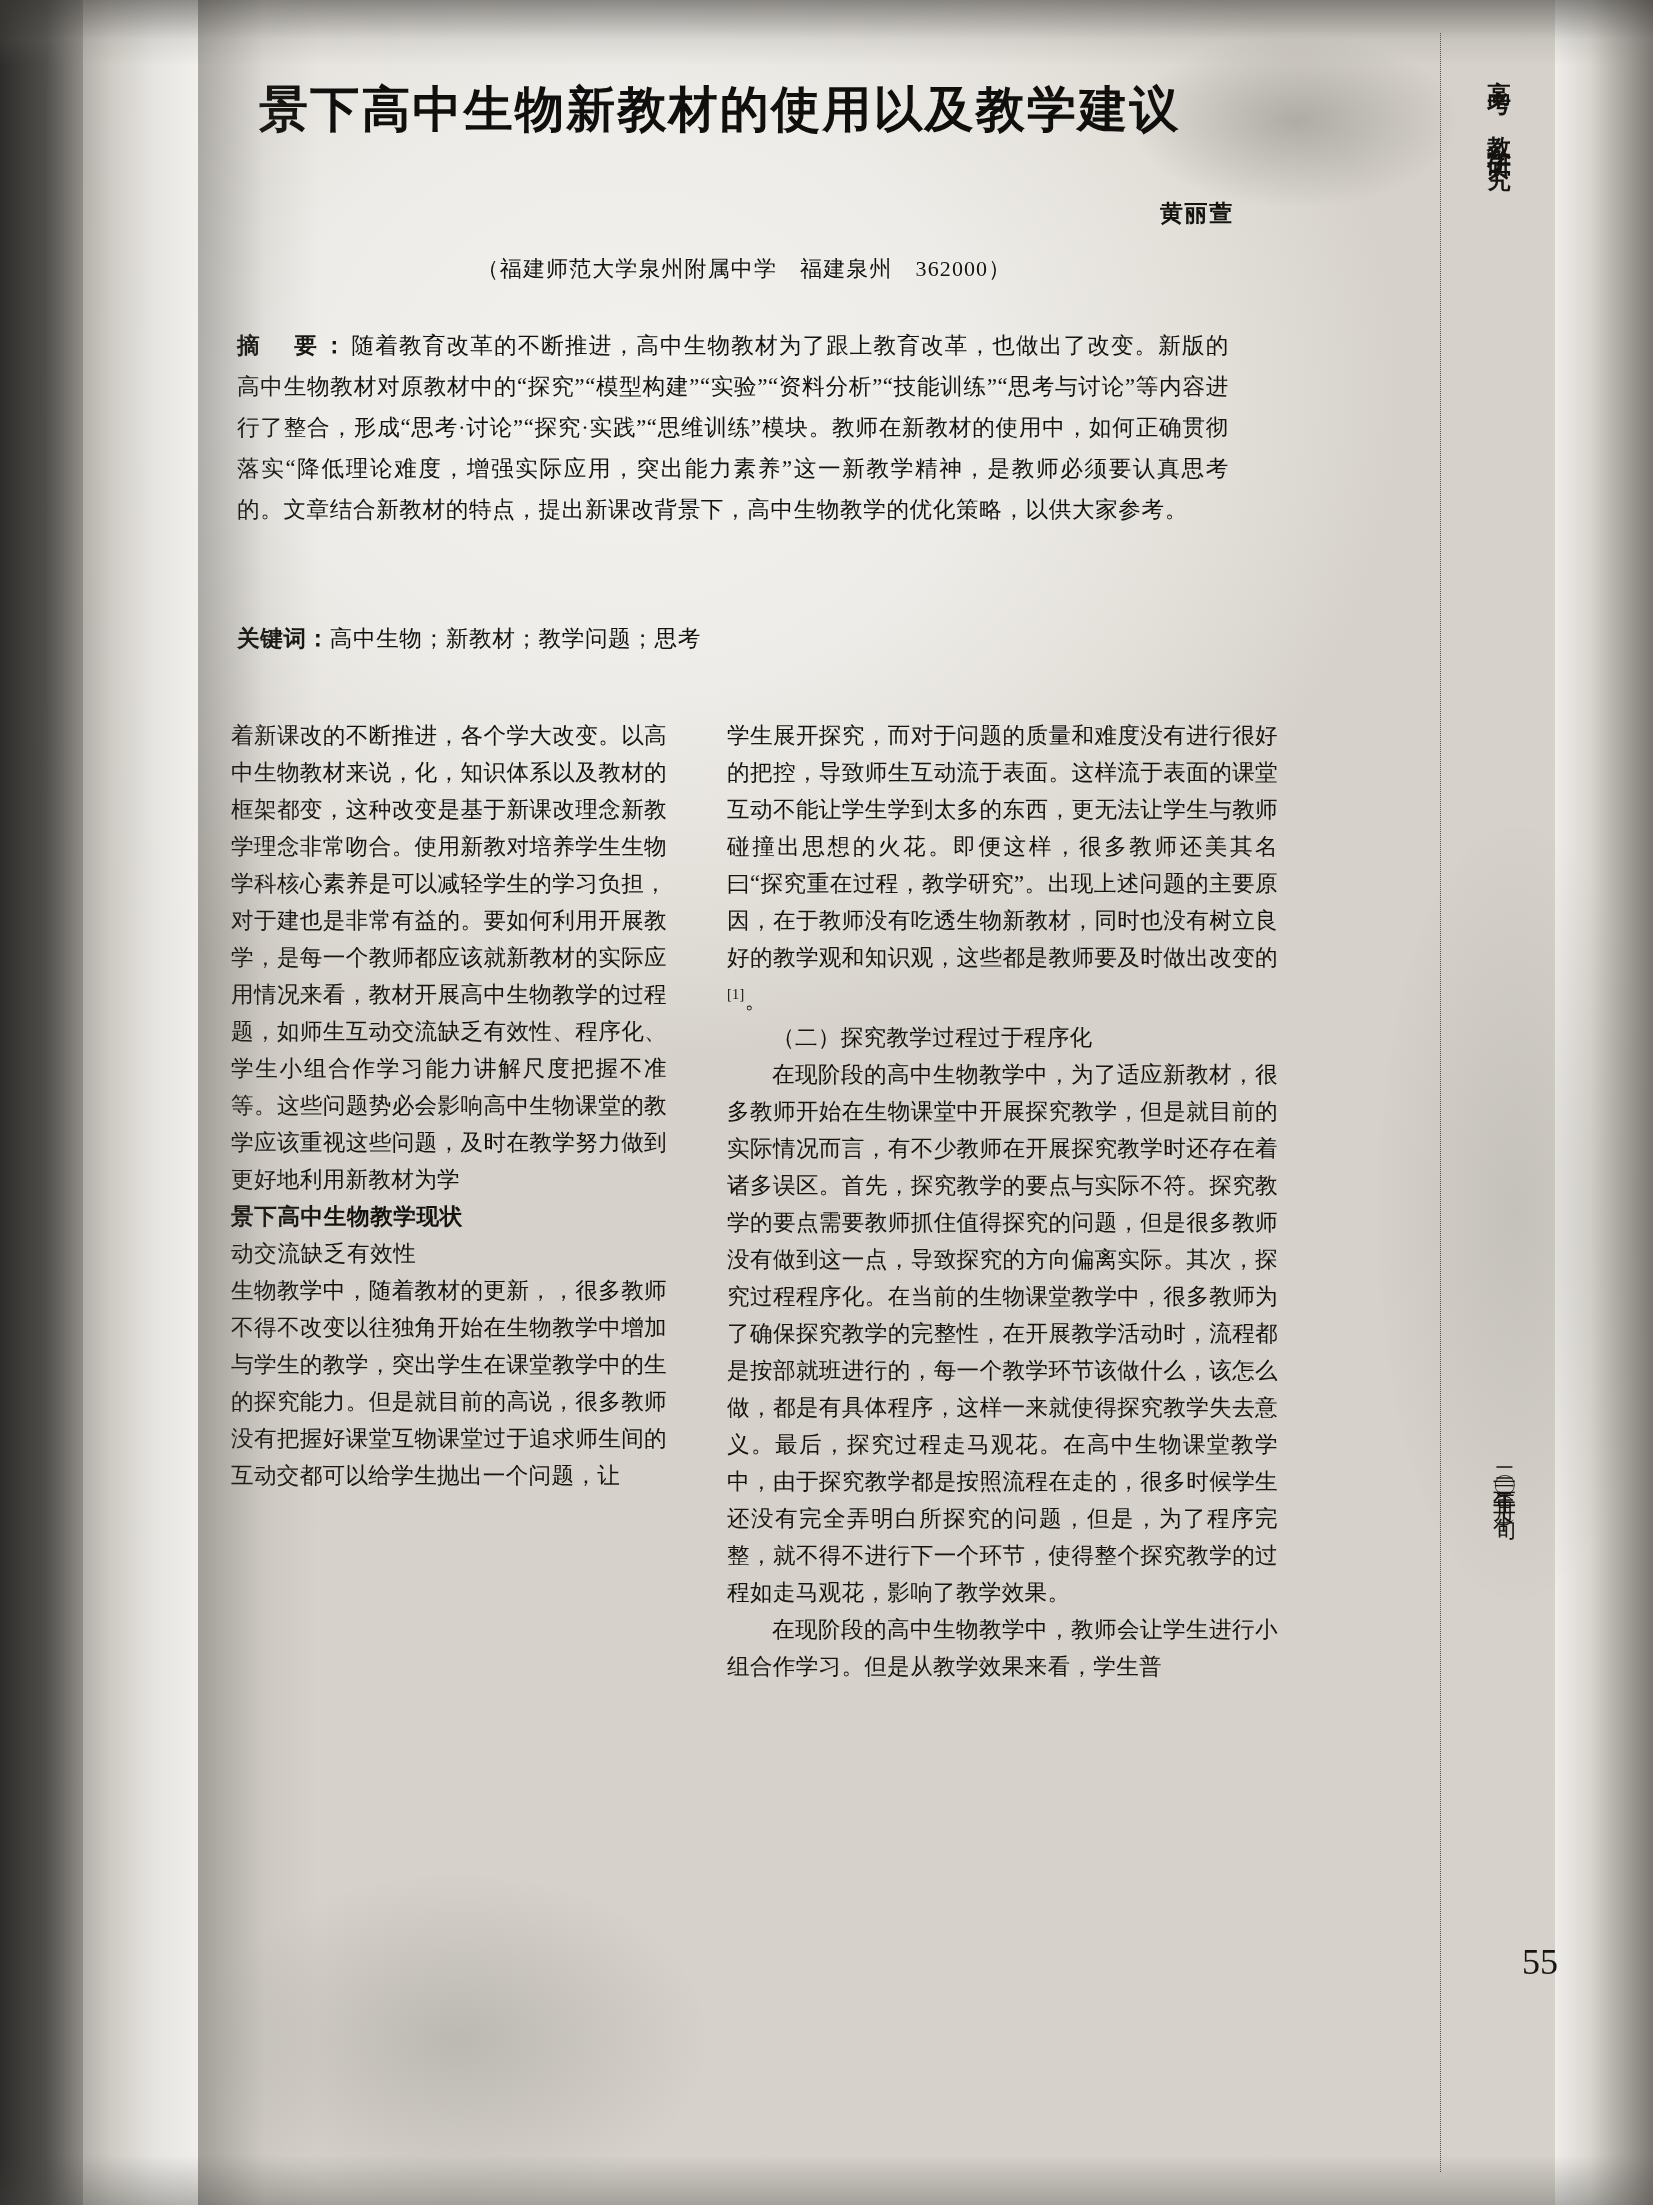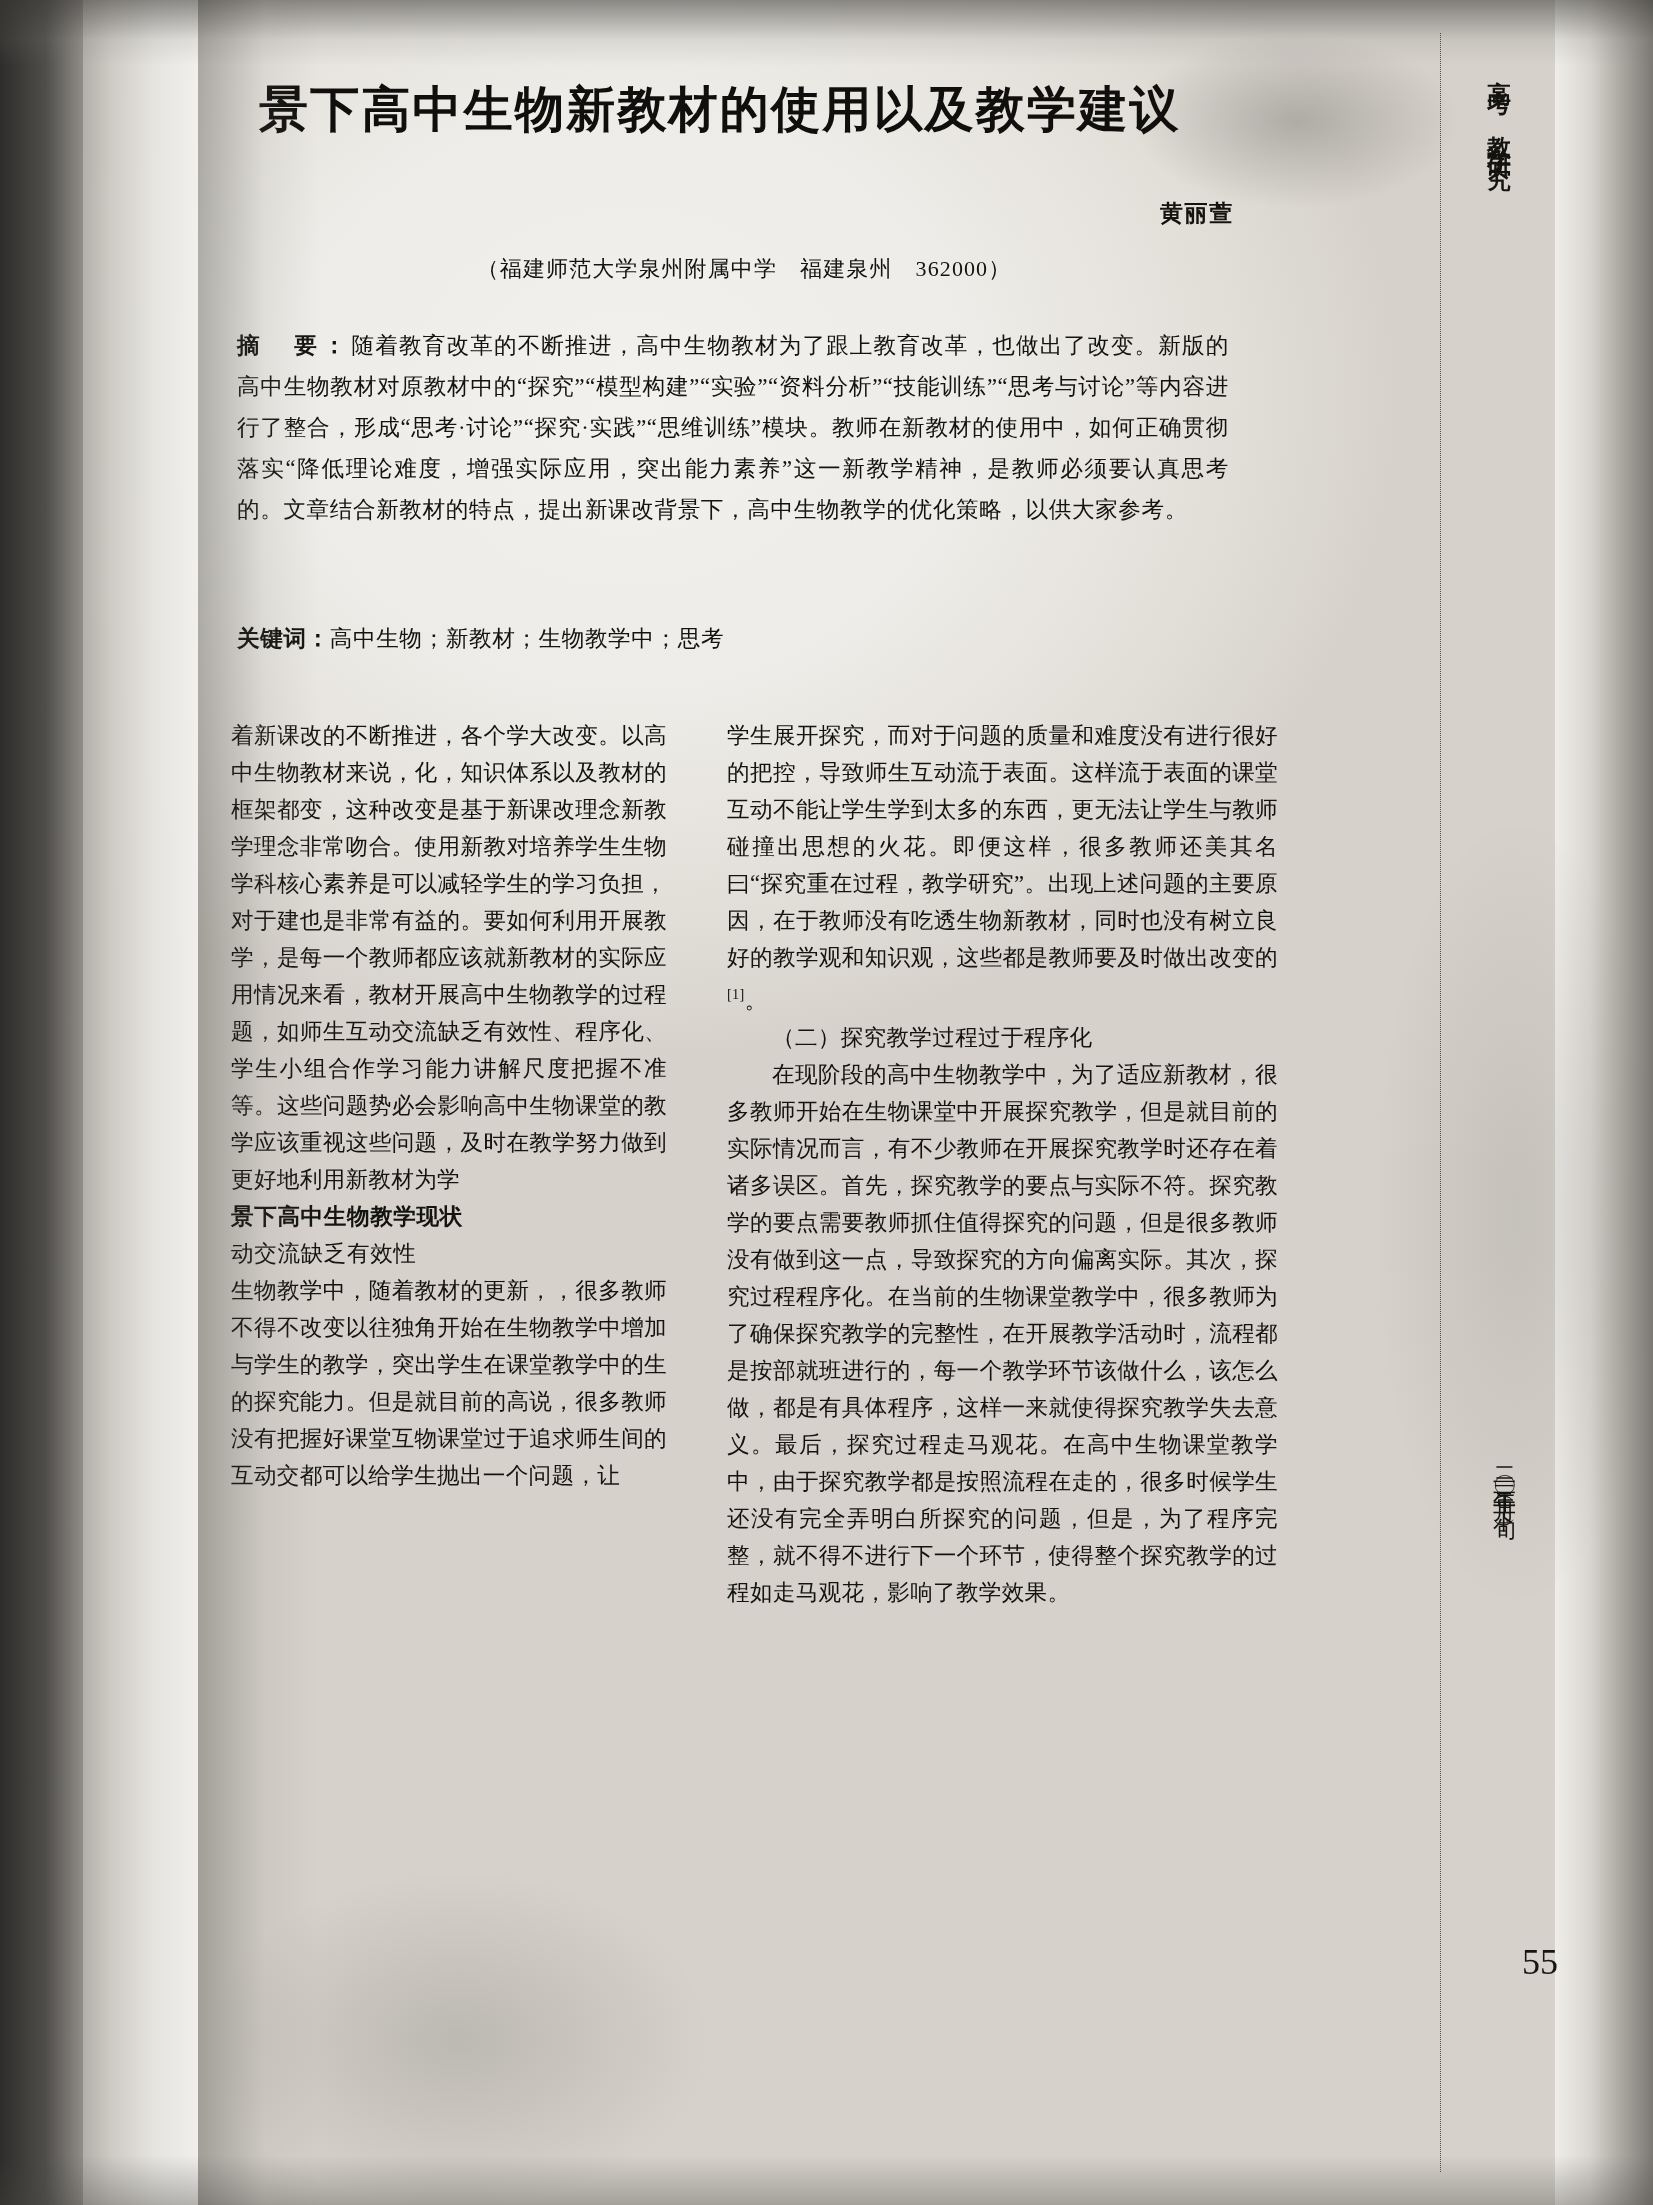--- a/index.html
+++ b/index.html
@@ -203,34 +203,35 @@
 
     <div class="title">景下高中生物新教材的使用以及教学建议</div>
     <div class="author">黄丽萱</div>
     <div class="affil">（福建师范大学泉州附属中学　福建泉州　362000）</div>
 
     <div class="abstract">
       <span class="lbl">摘　要：</span><span>随着教育改革的不断推进，高中生物教材为了跟上教育改革，也做出了改变。新版的高中生物教材对原教材中的“探究”“模型构建”“实验”“资料分析”“技能训练”“思考与讨论”等内容进行了整合，形成“思考·讨论”“探究·实践”“思维训练”模块。教师在新教材的使用中，如何正确贯彻落实“降低理论难度，增强实际应用，突出能力素养”这一新教学精神，是教师必须要认真思考的。文章结合新教材的特点，提出新课改背景下，高中生物教学的优化策略，以供大家参考。</span>
     </div>
 
     <div class="kw">
-      <span class="lbl">关键词：</span><span>高中生物；新教材；生物教学中；思考</span>
+      <span class="lbl">关键词：</span><span>高中生物；新教材；教学问题；思考</span>
     </div>
 
     <div class="col col-left">
       <p>着新课改的不断推进，各个学大改变。以高中生物教材来说，化，知识体系以及教材的框架都变，这种改变是基于新课改理念新教学理念非常吻合。使用新教对培养学生生物学科核心素养是可以减轻学生的学习负担，对于建也是非常有益的。要如何利用开展教学，是每一个教师都应该就新教材的实际应用情况来看，教材开展高中生物教学的过程题，如师生互动交流缺乏有效性、程序化、学生小组合作学习能力讲解尺度把握不准等。这些问题势必会影响高中生物课堂的教学应该重视这些问题，及时在教学努力做到更好地利用新教材为学</p>
       <p class="h-sec">景下高中生物教学现状</p>
       <p class="h-sub">动交流缺乏有效性</p>
       <p>生物教学中，随着教材的更新，，很多教师不得不改变以往独角开始在生物教学中增加与学生的教学，突出学生在课堂教学中的生的探究能力。但是就目前的高说，很多教师没有把握好课堂互物课堂过于追求师生间的互动交都可以给学生抛出一个问题，让</p>
     </div>
 
     <div class="col col-right">
       <p><span>学生展开探究，而对于问题的质量和难度没有进行很好的把控，导致师生互动流于表面。这样流于表面的课堂互动不能让学生学到太多的东西，更无法让学生与教师碰撞出思想的火花。即便这样，很多教师还美其名曰“探究重在过程，教学研究”。出现上述问题的主要原因，在于教师没有吃透生物新教材，同时也没有树立良好的教学观和知识观，这些都是教师要及时做出改变的</span><sup>[1]</sup><span>。</span></p>
       <p class="ind">（二）探究教学过程过于程序化</p>
       <p class="ind">在现阶段的高中生物教学中，为了适应新教材，很多教师开始在生物课堂中开展探究教学，但是就目前的实际情况而言，有不少教师在开展探究教学时还存在着诸多误区。首先，探究教学的要点与实际不符。探究教学的要点需要教师抓住值得探究的问题，但是很多教师没有做到这一点，导致探究的方向偏离实际。其次，探究过程程序化。在当前的生物课堂教学中，很多教师为了确保探究教学的完整性，在开展教学活动时，流程都是按部就班进行的，每一个教学环节该做什么，该怎么做，都是有具体程序，这样一来就使得探究教学失去意义。最后，探究过程走马观花。在高中生物课堂教学中，由于探究教学都是按照流程在走的，很多时候学生还没有完全弄明白所探究的问题，但是，为了程序完整，就不得不进行下一个环节，使得整个探究教学的过程如走马观花，影响了教学效果。</p>
+      <p class="ind">在现阶段的高中生物教学中，教师会让学生进行小组合作学习。但是从教学效果来看，学生普</p>
     </div>
 
   </div>
 
   <div class="dotline a"></div>
   <div class="vtext head">高考·教学研究·</div>
   <div class="vtext date">二〇二三年十月（下旬）</div>
   <div class="pageno">55</div>
 
   <div class="fade-left"></div>

